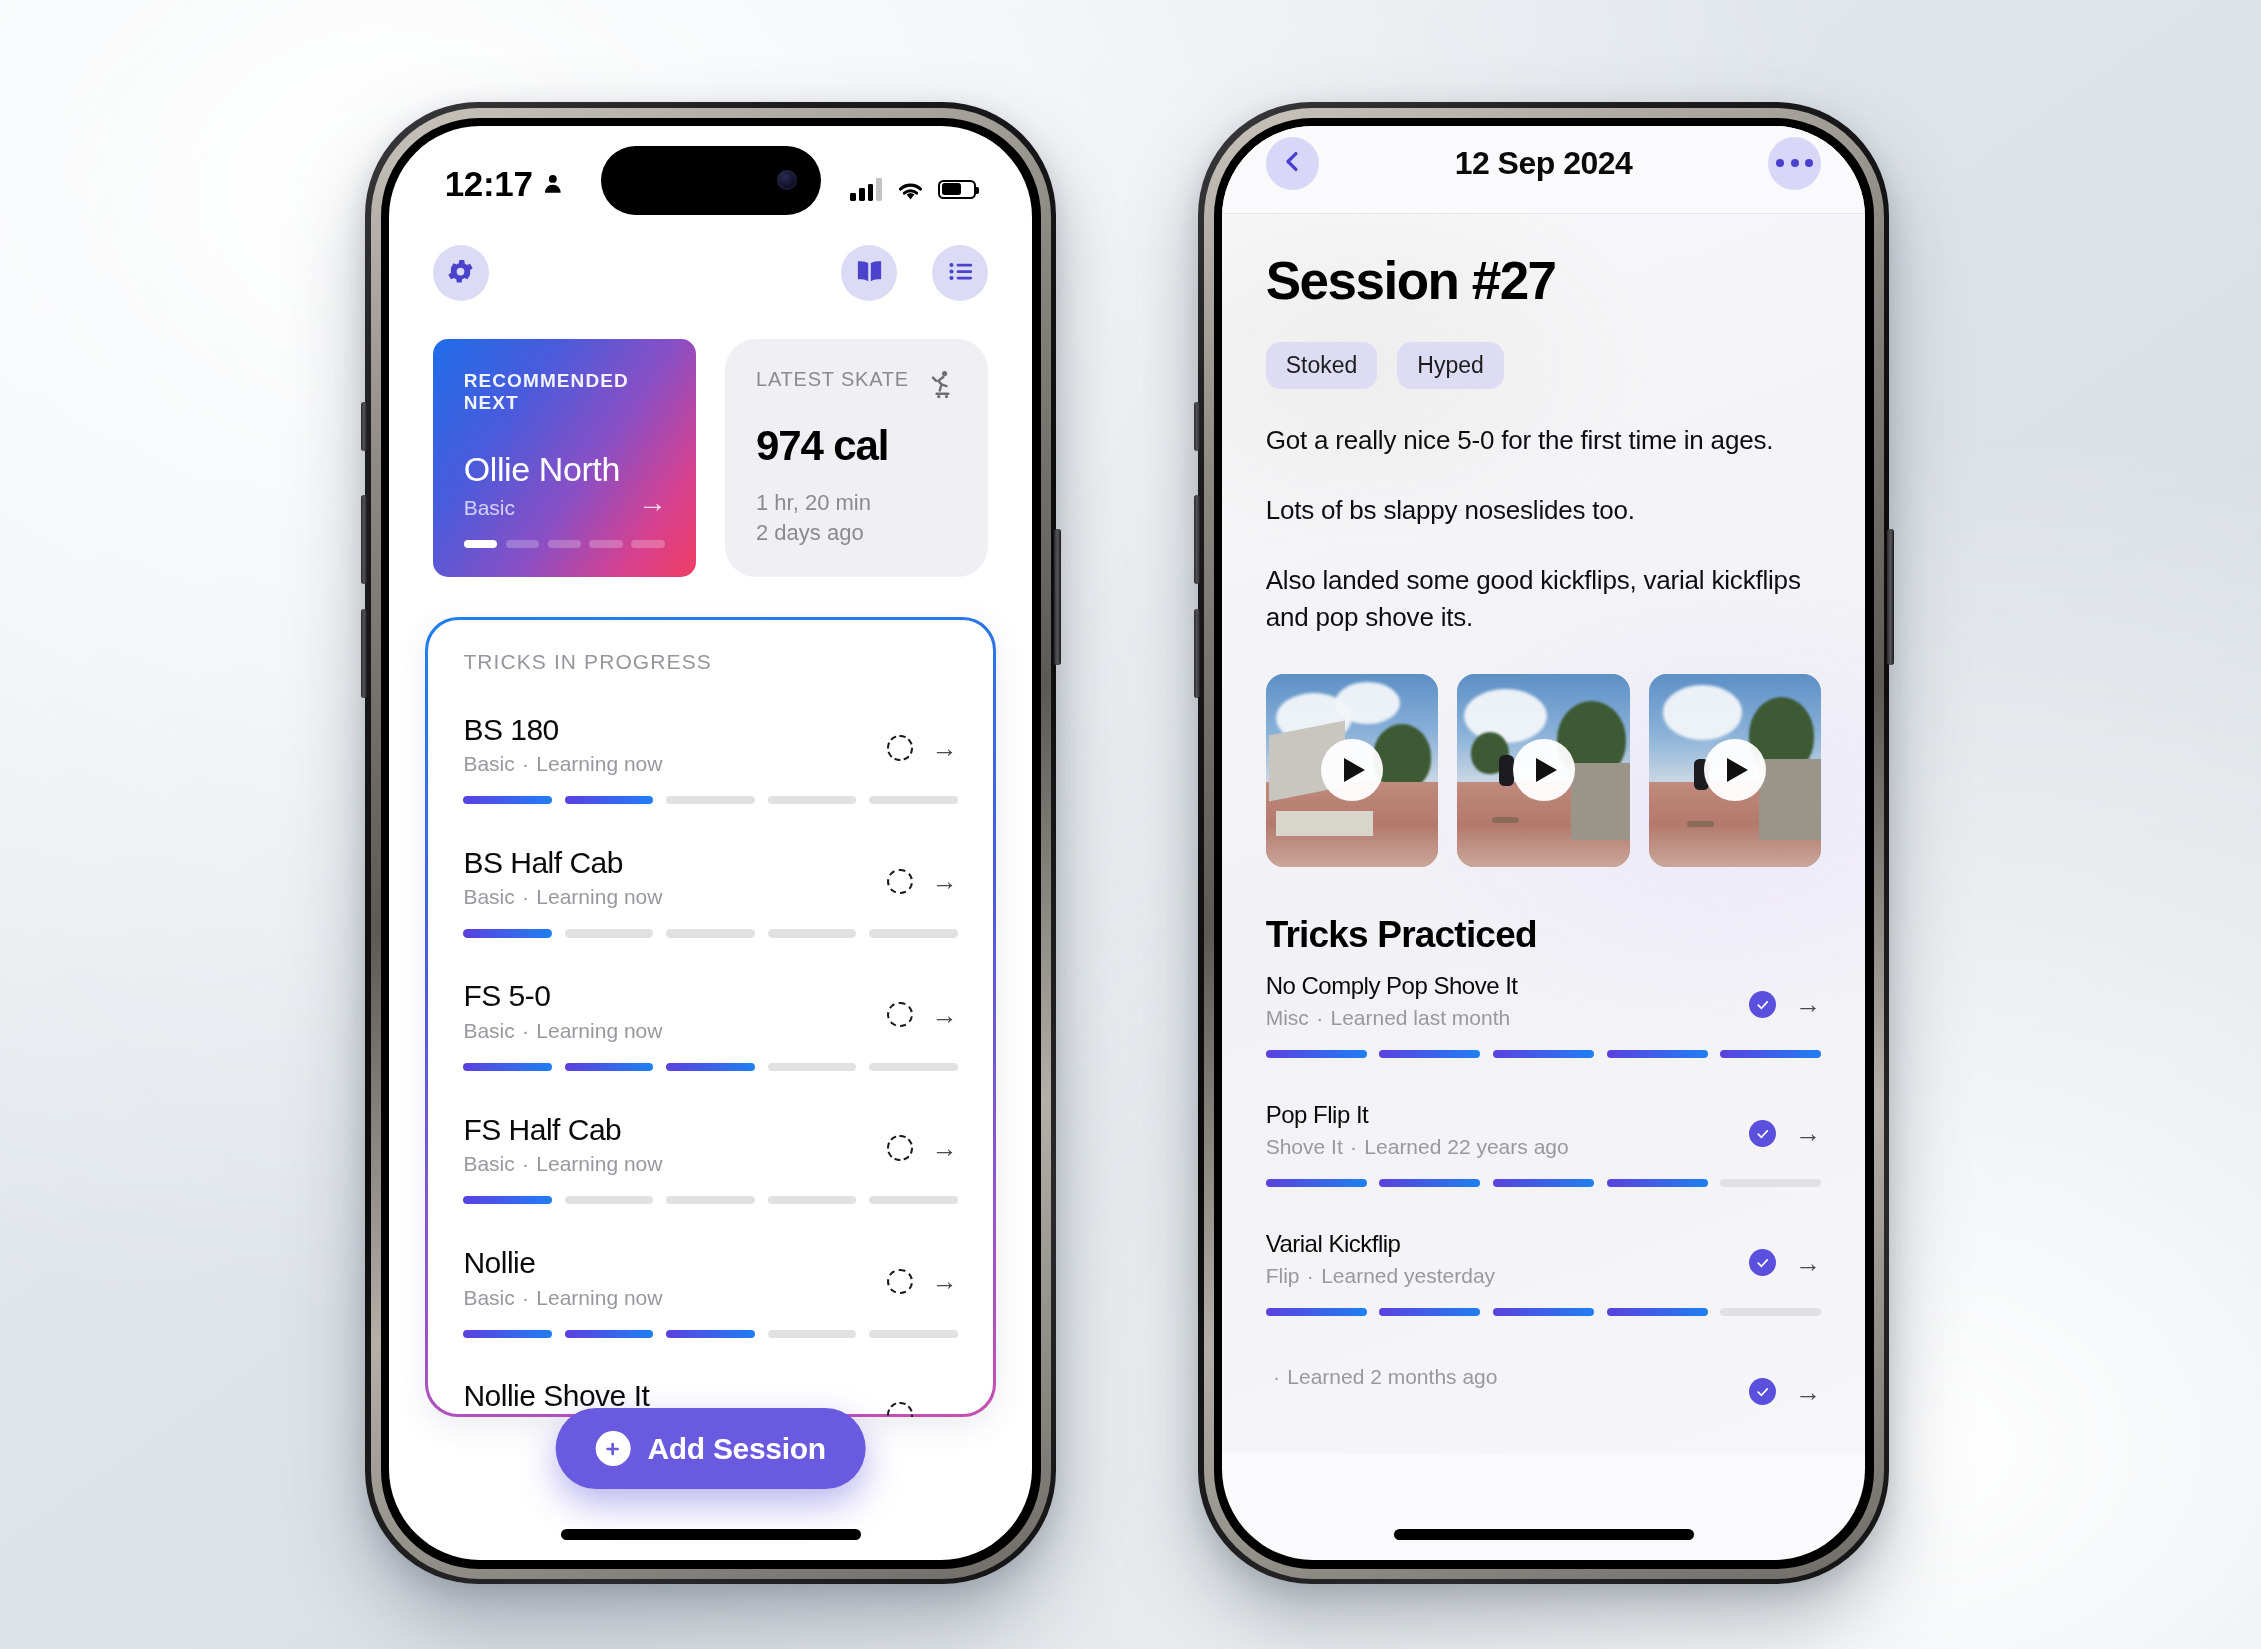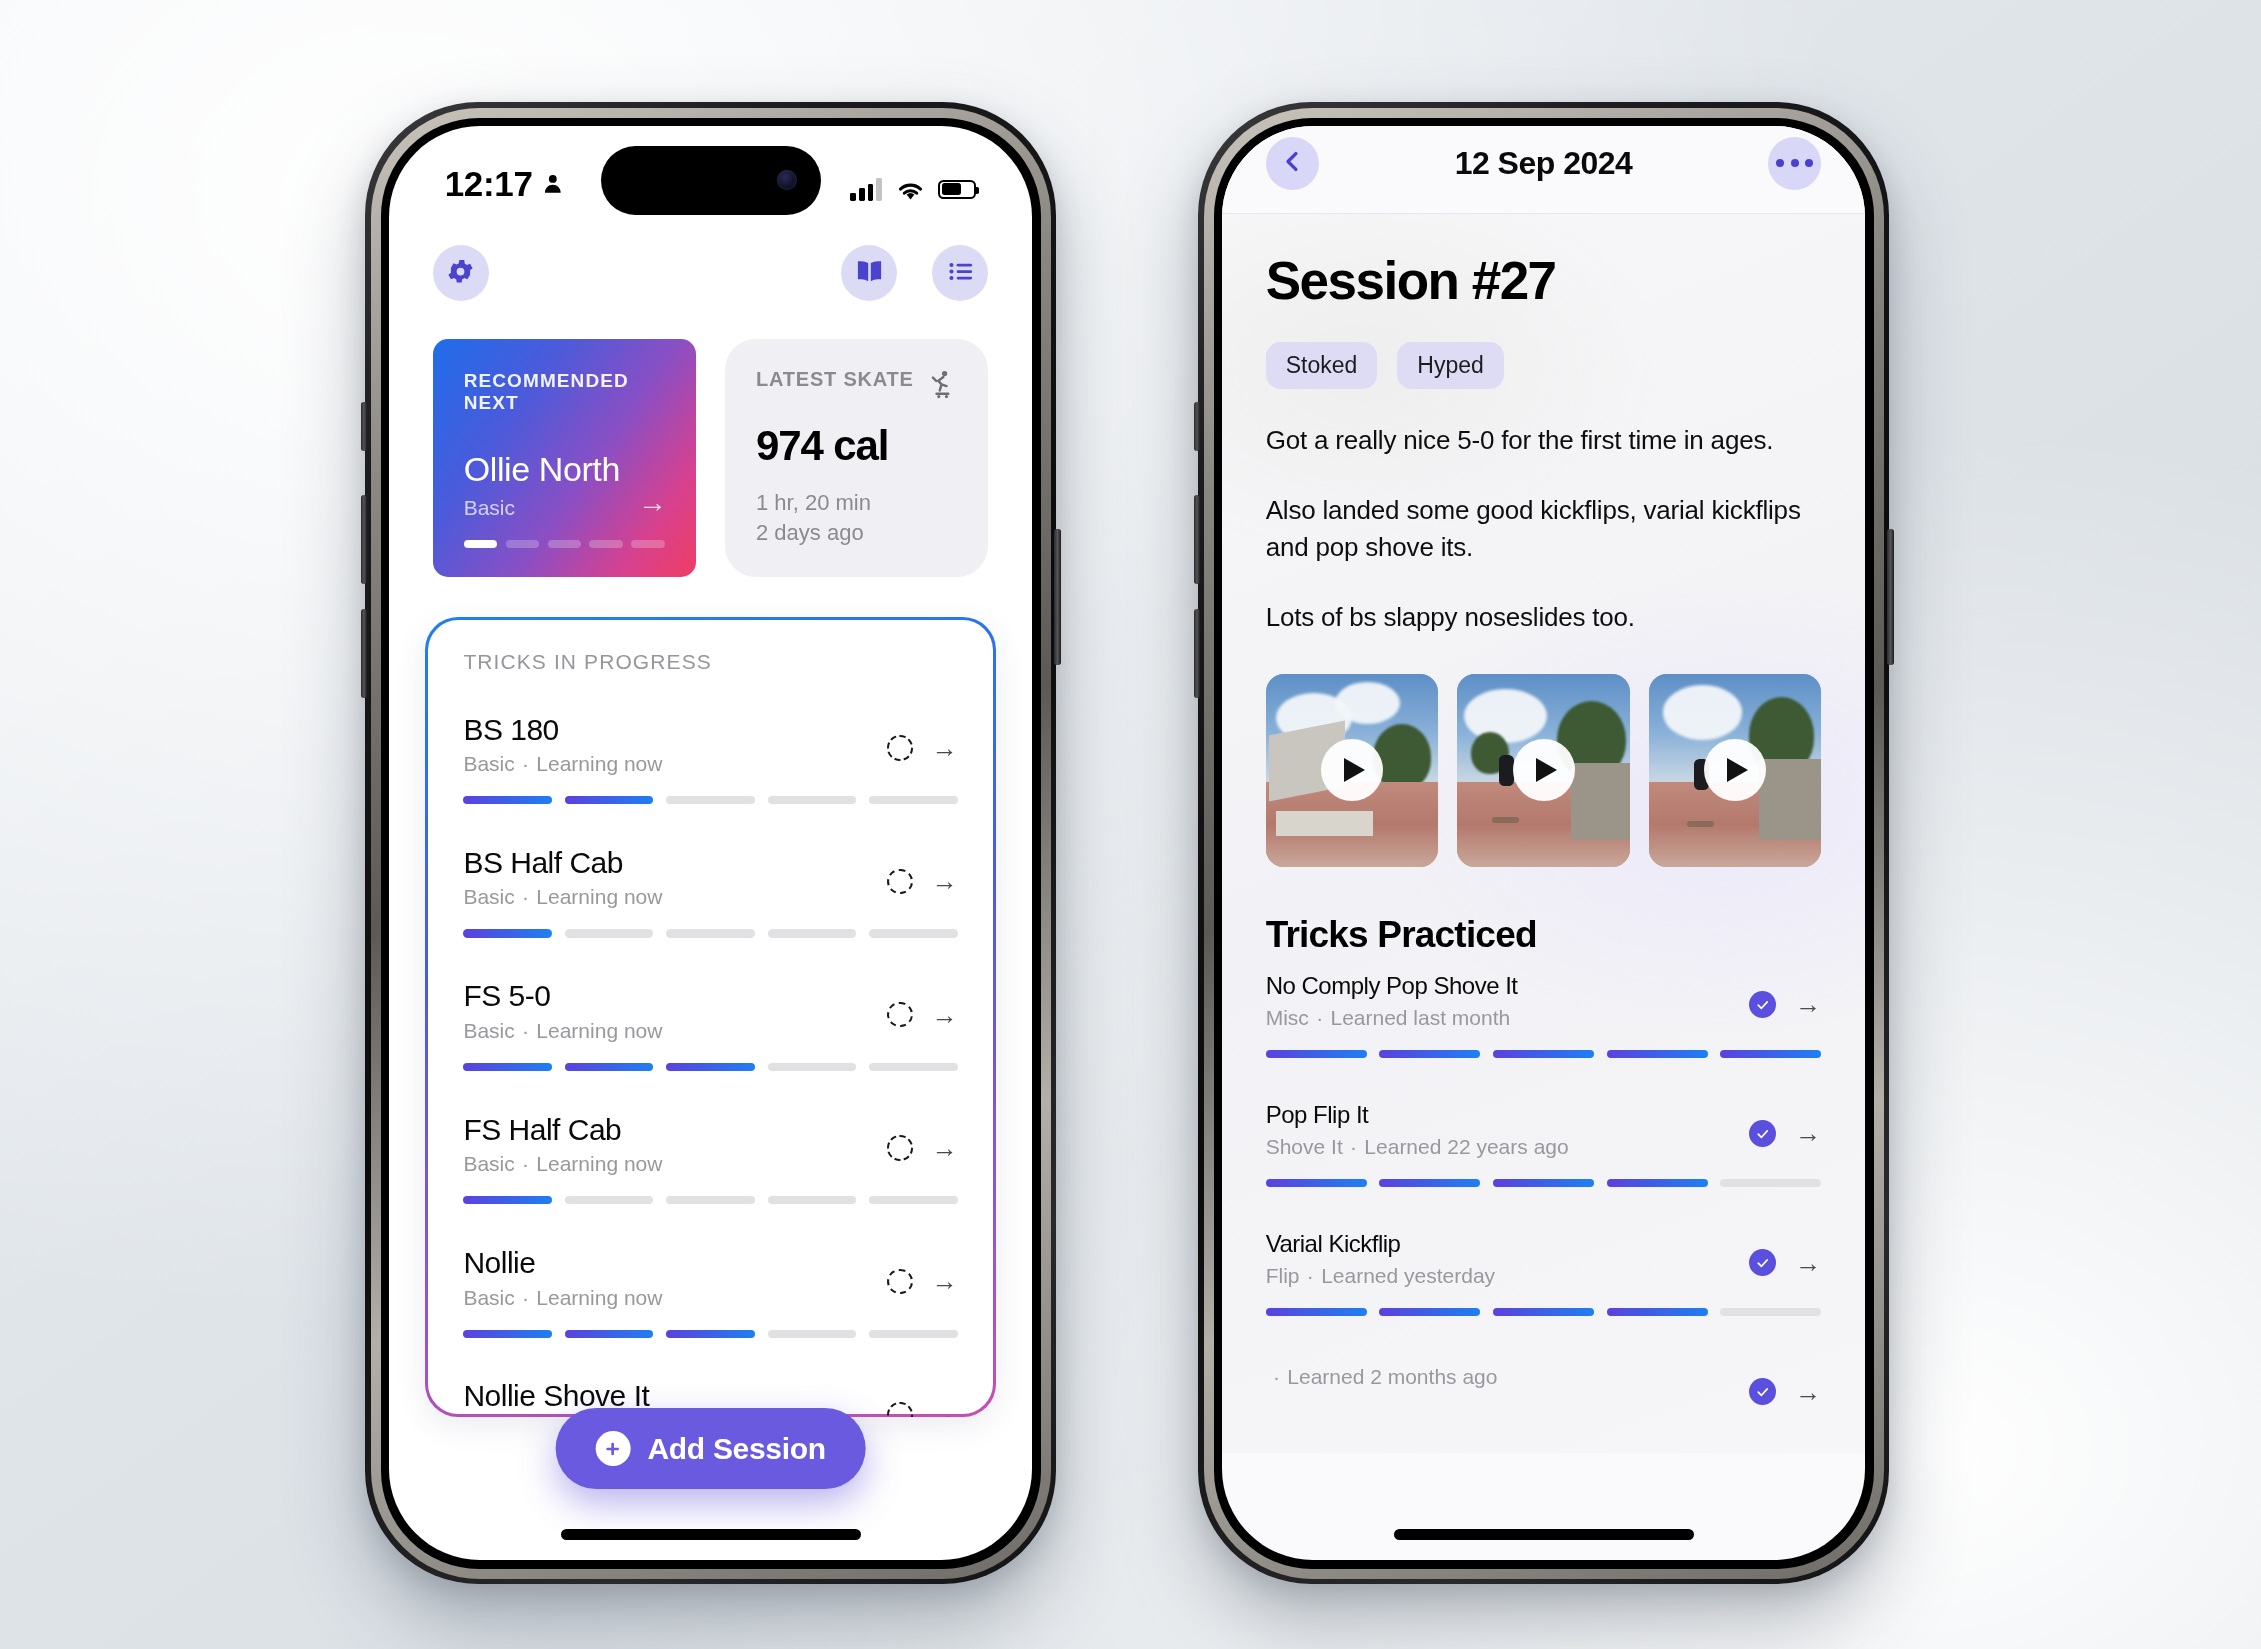--- a/index.html
+++ b/index.html
@@ -96,21 +96,21 @@
   .rec-arrow{ position:absolute; right:29px; bottom:60px; color:rgba(255,255,255,.8); font-size:29px; line-height:1;}
   .rec-bars{ display:flex; gap:8.2px; margin-top:20px;}
   .rec-bars i{ flex:1; height:8.2px; border-radius:4.5px; background:rgba(255,255,255,.24);}
   .rec-bars i.on{ background:#fff;}
 
   .card-latest{
     flex:1; border-radius:31px; background:#f0f0f4; padding:29px 31px; min-height:211px;
     display:flex; flex-direction:column;
   }
   .latest-top{ display:flex; justify-content:space-between; align-items:flex-start;}
-  .latest-label{ color:#8a8a90; font-size:20px; font-weight:700; letter-spacing:0.8px;}
+  .latest-label{ color:#8a8a90; font-size:20px; font-weight:400; letter-spacing:0.8px;}
   .latest-cal{ font-size:42px; font-weight:800; letter-spacing:-1.1px; color:#000; margin-top:15.5px;}
   .latest-meta{ color:#8a8a90; font-size:22px; margin-top:18px; line-height:1.36;}
   .skater-icon svg{ width:35px; height:35px; fill:none; stroke:#6e6e73; stroke-width:1.7;}
 
   .tricks-card{
     margin:40px 36px 0 36px; border-radius:33px; background:#fff;
     padding:2.7px; position:relative;
     background-image:linear-gradient(#fff,#fff), linear-gradient(170deg,#1f7fef 0%,#4a5bdb 40%,#8a55cf 72%,#c74fb0 100%);
     background-origin:border-box; background-clip:content-box, border-box;
     box-shadow:0 9px 31px rgba(60,70,110,.10);
@@ -460,22 +460,22 @@
 
     <div class="sess-body">
       <div class="sess-title">Session #27</div>
 
       <div class="chips">
         <span class="chip">Stoked</span>
         <span class="chip">Hyped</span>
       </div>
 
       <div class="sess-p">Got a really nice 5-0 for the first time in ages.</div>
+      <div class="sess-p">Lots of bs slappy noseslides too.</div>
       <div class="sess-p">Also landed some good kickflips, varial kickflips and pop shove its.</div>
-      <div class="sess-p">Lots of bs slappy noseslides too.</div>
 
       <div class="thumbs">
         <div class="thumb">
           <div class="sky"></div>
           <div class="cloud" style="left:6%;top:10%;width:44%;height:26%;"></div>
           <div class="cloud" style="left:40%;top:4%;width:38%;height:22%;"></div>
           <div class="tree" style="right:4%;top:26%;width:34%;height:34%;"></div>
           <div class="ground"></div>
           <div class="wall" style="left:2%;top:28%;width:44%;height:34%;background:#c8c6bf;transform:skewY(-11deg);"></div>
           <div class="wall" style="left:6%;bottom:16%;width:56%;height:13%;background:#d8d5cd;"></div>

